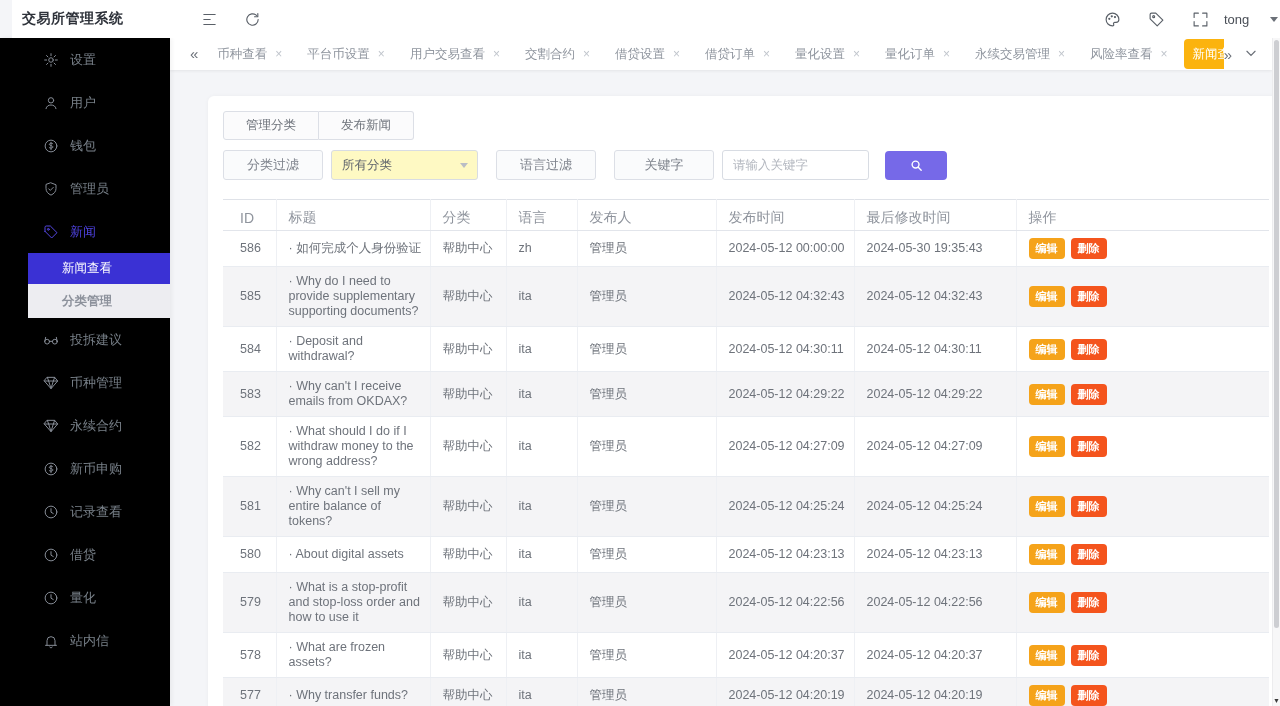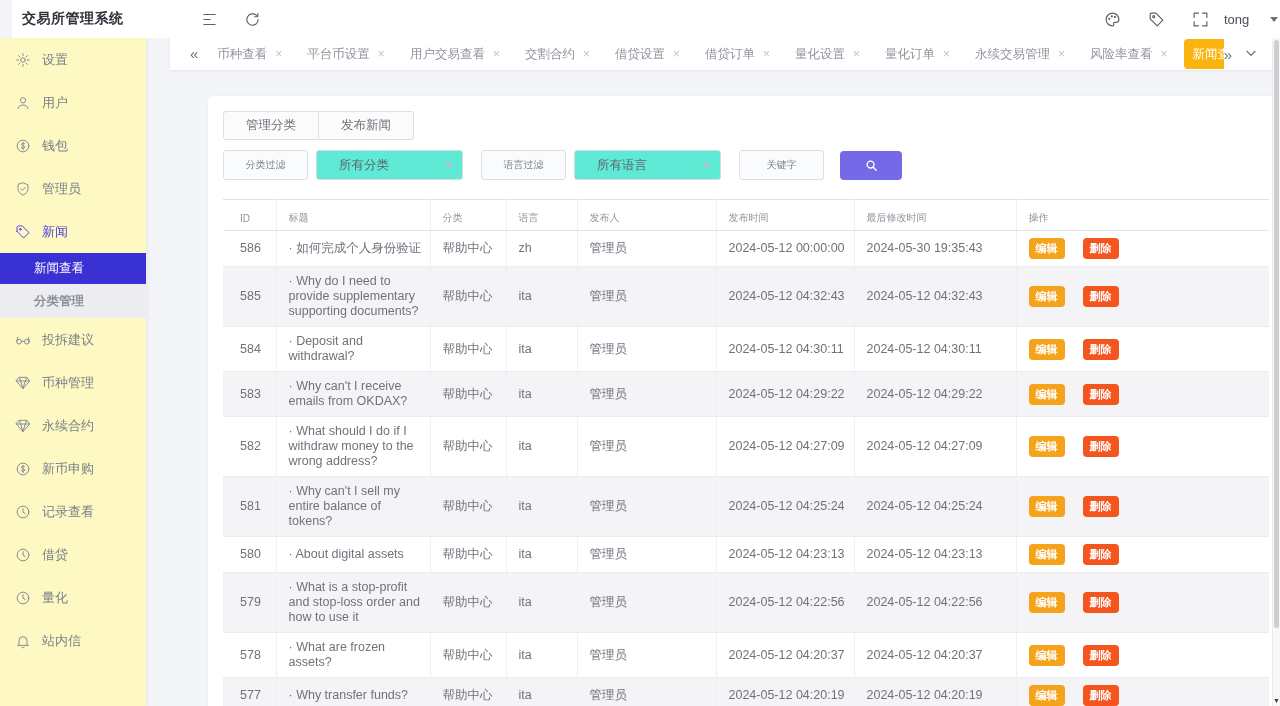--- a/index.html
+++ b/index.html
@@ -20,64 +20,64 @@
   .tab-scroll-btn { font-size:15px; color:#6b7078; padding:0 10px 2px 20px; cursor:pointer; user-select:none; }
   .tab-list { display:flex; align-items:center; height:32px; gap:7px; flex:1; overflow:hidden; }
   .tab { display:flex; align-items:center; gap:8px; padding:0 9px; height:30px; font-size:12.5px; color:#8f959e; cursor:pointer; white-space:nowrap; }
   .tab .tab-close { font-size:12px; color:#c0c5cc; line-height:1; }
   .tab.active { background:#fbb30e; border-radius:4px; color:#fff; }
   .tabbar-right { display:flex; align-items:center; gap:12px; padding-right:14px; }
   .tabbar-right .ticon { color:#6b7078; font-size:15px; cursor:pointer; user-select:none; }
   .tabbar-right svg { width:14px; height:14px; stroke:#6b7078; fill:none; stroke-width:2; stroke-linecap:round; }
 
   
-  .sidebar { position:absolute; left:0; top:38px; width:146px; bottom:0; background:#fef9c3; z-index:25;
-             box-shadow:2px 0 4px rgba(0,0,0,.05); }
+  .sidebar { position:absolute; left:0; top:38px; width:170px; bottom:0; background:#000000; z-index:25;
+             box-shadow:2px 0 4px rgba(0,0,0,.05);padding-left:28px; }
   .side-item { height:43px; display:flex; align-items:center; gap:11px; padding-left:15px; font-size:13px; color:#788089; cursor:pointer; }
   .side-item svg { width:16px; height:16px; stroke:#868c96; fill:none; stroke-width:1.5; stroke-linecap:round; stroke-linejoin:round; flex:0 0 auto; }
   .side-item.parent-active { color:#4d41dd; }
   .side-item.parent-active svg { stroke:#5446e0; }
   .submenu { }
   .sub-item { height:31px; display:flex; align-items:center; padding-left:34px; font-size:12.5px; color:#8d929c; cursor:pointer; background:#ededf1; }
   .sub-item.active { background:#3a31d4; color:#fff; height:31px; }
   .sub-item:not(.active){ height:34px;font-weight:bold; }
 
   
   .main { position:absolute; left:170px; top:70px; width:1102px; bottom:0; background:#f4f5f8;margin-left:22px; }
   .card { position:absolute; left:16px; top:26px; right:10px; height:700px; background:#fff; border-radius:6px;
           box-shadow:0 0 4px rgba(0,0,0,.04); padding:15px; }
 
   .btn-group { display:flex; margin-bottom:10px; }
   .ghost-btn { height:29px; padding:0 22px; background:#fbfbfc; border:1px solid #dcdfe6; font-size:12.5px; color:#6e737b; cursor:pointer; display:flex; align-items:center; }
   .ghost-btn:first-child { border-radius:3px 0 0 3px; }
   .ghost-btn + .ghost-btn { border-left:none; border-radius:0 3px 3px 0; }
 
   .filter-row { display:flex; align-items:center; margin-bottom:19px; }
-  .f-label { width:85px; height:30px; border:1px solid #dcdfe6; background:#fafbfc; border-radius:3px;
-             display:flex; align-items:center; justify-content:center; font-size:10px; color:#7d828b; }
-  .f-select { width:147px; height:30px; border:1px solid #d8dce3; background:#5eead4; border-radius:3px; margin-left:8px;
-              display:flex; align-items:center; font-size:12.5px; color:#5f646c; padding:0 22px; cursor:pointer; position:relative;text-align:center; }
+  .f-label { width:100px; height:30px; border:1px solid #dcdfe6; background:#fafbfc; border-radius:3px;
+             display:flex; align-items:center; justify-content:center; font-size:13px; color:#7d828b; }
+  .f-select { width:147px; height:30px; border:1px solid #d8dce3; background:#fef9c3; border-radius:3px; margin-left:8px;
+              display:flex; align-items:center; font-size:12.5px; color:#5f646c; padding:0 10px; cursor:pointer; position:relative;text-align:center; }
   .f-select .sel-caret { position:absolute; right:9px; top:12px; width:0; height:0;
               border-left:4px solid transparent; border-right:4px solid transparent; border-top:5px solid #b9bdc5; }
   .f-input { width:147px; height:30px; border:1px solid #d8dce3; border-radius:3px; margin-left:8px; padding:0 10px;
              font-size:12.5px; color:#5f646c; outline:none; font-family:"Liberation Sans", sans-serif; }
   .f-input::placeholder { color:#b3b7bf; }
   .gap18 { width:18px; } .gap16 { width:16px; }
   .search-btn { width:62px; height:29px; background:#7669e8; border:none; border-radius:4px; cursor:pointer;
                 display:flex; align-items:center; justify-content:center; }
   .search-btn svg { width:15px; height:15px; stroke:#fff; fill:none; stroke-width:2.2; stroke-linecap:round; }
 
   table { width:100%; border-collapse:collapse; }
   thead th { border-top:1px solid #dfe2e8; border-bottom:1px solid #e2e5eb; font-weight:normal; text-align:left;
-             font-size:10px; color:#8f949d; padding:8px 8px 2px 12px; height:31px; }
+             font-size:14px; color:#8f949d; padding:8px 8px 2px 12px; height:31px; }
   tbody td { border-bottom:1px solid #e9ecf1; font-size:12.5px; color:#6e737b; padding:7px 8px 7px 12px; line-height:15px; vertical-align:middle; }
   th:not(:last-child), td:not(:last-child) { border-right:1px solid #eef0f4; }
   tr.zebra { background:#f4f4f6; }
   .id-cell { padding-left:17px !important; }
-  .actions { display:flex; gap:18px; }
+  .actions { display:flex; gap:6px; }
   .pill { border:none; border-radius:4px; color:#fff; font-size:11px; font-weight:bold; padding:3px 7px; cursor:pointer; font-family:"Liberation Sans", sans-serif; }
   .pill.edit { background:#f5a31a; }
   .pill.del  { background:#f4541d; }
 
   
   .scrollbar { position:absolute; right:0; top:38px; width:8px; bottom:0; background:#f7f7f8; border-left:1px solid #ececee; z-index:40; }
   .scroll-thumb { position:absolute; left:1px; right:1px; top:2px; height:588px; background:#cdced2; border-radius:3px; }
   .scroll-arrow { position:absolute; left:0; right:0; bottom:2px; text-align:center; font-size:7px; color:#3c3c3c; }
 </style>
 </head>
@@ -287,26 +287,23 @@
       </div>
 
     <div class="filter-row">
       <div class="f-label">分类过滤</div>
       <div class="f-select">
         <span>所有分类</span>
         <span class="sel-caret"></span>
       </div>
       <div class="gap18"></div>
       <div class="f-label">语言过滤</div>
-      <div class="f-select">
-        <span>所有语言</span>
-        <span class="sel-caret"></span>
-      </div>
       <div class="gap18"></div>
       <div class="f-label">关键字</div>
+      <input class="f-input" placeholder="请输入关键字" style="">
       <div class="gap16"></div>
       <button class="search-btn">
         <svg viewBox="0 0 24 24">
             <circle cx="10.5" cy="10.5" r="5.5"></circle>
             <path d="M14.8 14.8L19.5 19.5"></path>
           </svg>
       </button>
     </div>
 
     <table>

